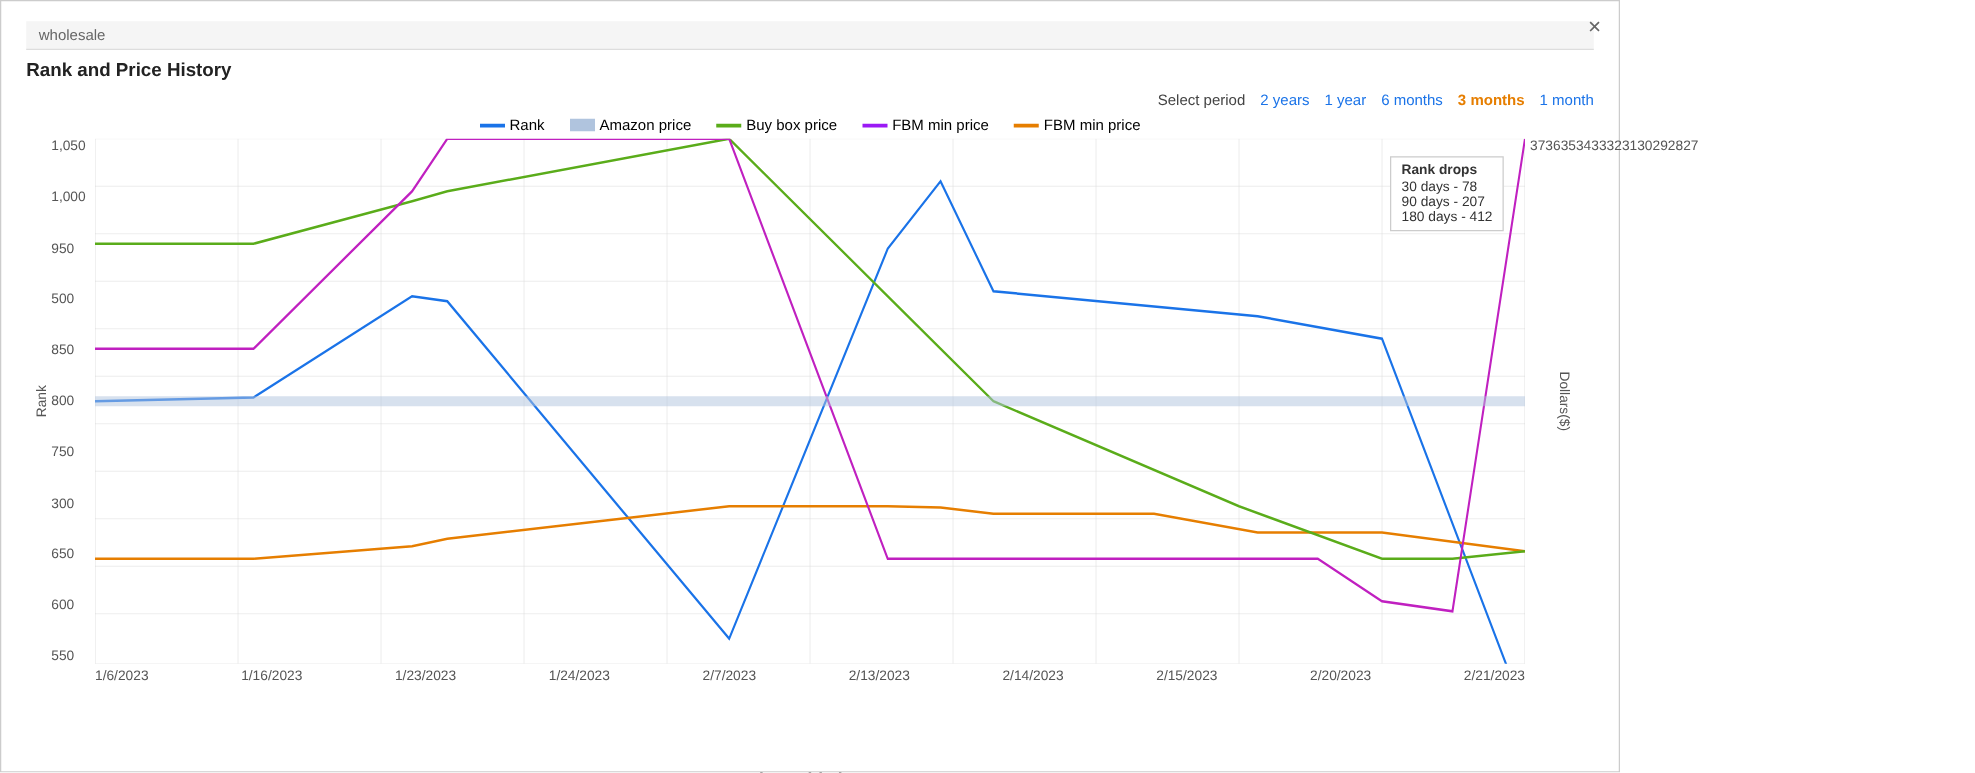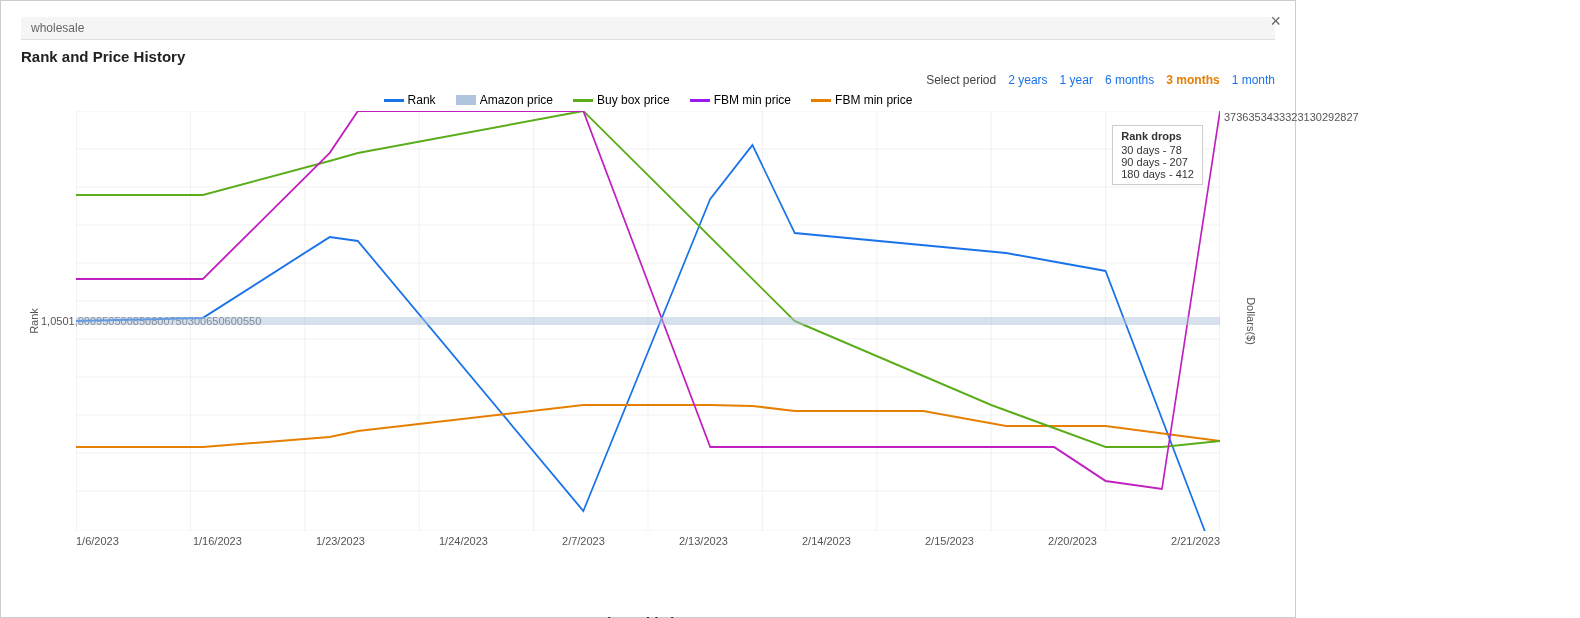--- a/index.html
+++ b/index.html
@@ -116,23 +116,23 @@
 
     .rank-drops-title {
       font-weight: bold;
       margin-bottom: 2px;
     }
 
     .y-axis-left {
       width: 55px;
       height: 100%;
       display: flex;
-      flex-direction: row;
+      flex-direction: column;
       justify-content: space-between;
-      align-items: center;
+      align-items: flex-start;
       padding-right: 6px;
       font-size: 11px;
       color: #555;
     }
 
     .y-axis-right {
       width: 55px;
       height: 100%;
       display: flex;
       flex-direction: row;

